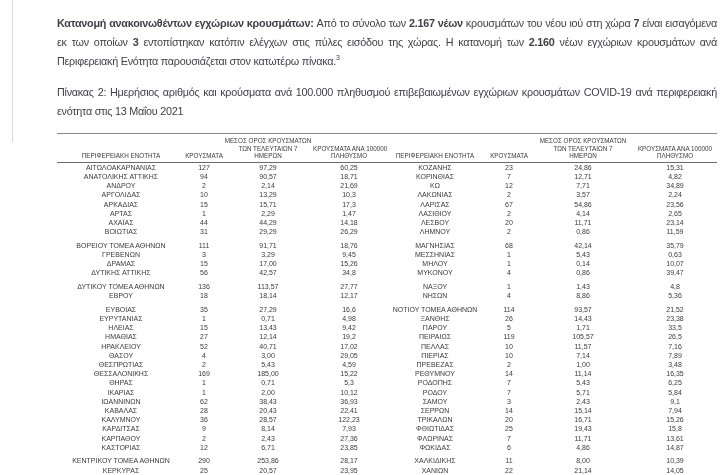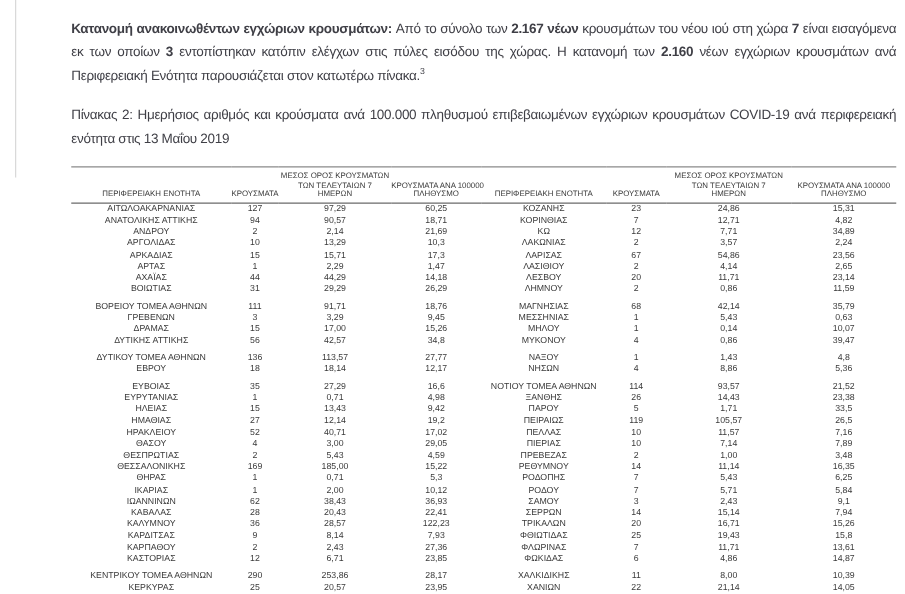--- a/index.html
+++ b/index.html
@@ -33,21 +33,21 @@
 </style>
 </head>
 <body>
 
 <div class="page-edge"></div>
 
 <div class="content">
 
   <p class="para"><span style="font-weight: bold;">Κατανομή ανακοινωθέντων εγχώριων κρουσμάτων: </span><span>Από το σύνολο των </span><span style="font-weight: bold;">2.167 νέων</span><span> κρουσμάτων του νέου ιού στη χώρα </span><span style="font-weight: bold;">7</span><span> είναι εισαγόμενα εκ των οποίων </span><span style="font-weight: bold;">3</span><span> εντοπίστηκαν κατόπιν ελέγχων στις πύλες εισόδου της χώρας.  Η κατανομή των </span><span style="font-weight: bold;">2.160</span><span> νέων εγχώριων κρουσμάτων ανά Περιφερειακή Ενότητα παρουσιάζεται στον κατωτέρω πίνακα.</span><sup>3</sup></p>
 
-  <p class="para">Πίνακας 2:  Ημερήσιος αριθμός και κρούσματα ανά 100.000 πληθυσμού επιβεβαιωμένων εγχώριων κρουσμάτων COVID-19 ανά περιφερειακή ενότητα στις 13 Μαΐου 2019</p>
+  <p class="para">Πίνακας 2:  Ημερήσιος αριθμός και κρούσματα ανά 100.000 πληθυσμού επιβεβαιωμένων εγχώριων κρουσμάτων COVID-19 ανά περιφερειακή ενότητα στις 13 Μαΐου 2021</p>
 
   <table class="region-table">
     <colgroup>
       <col style="width:128px">
         <col style="width:38px">
         <col style="width:90px">
         <col style="width:72px">
       <col style="width:100px">
         <col style="width:48px">
         <col style="width:100px">

